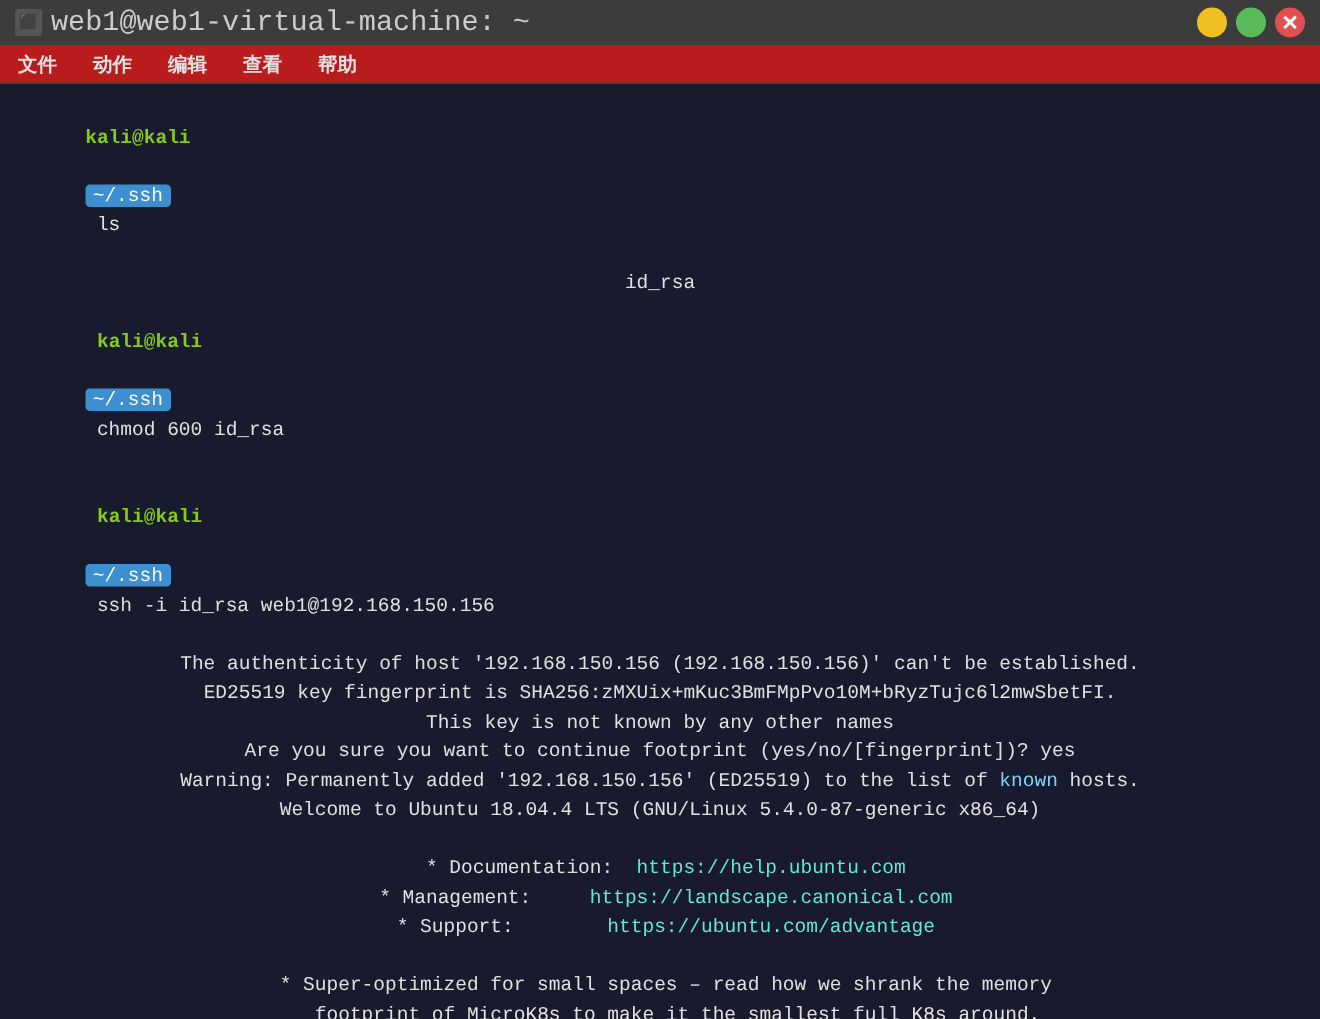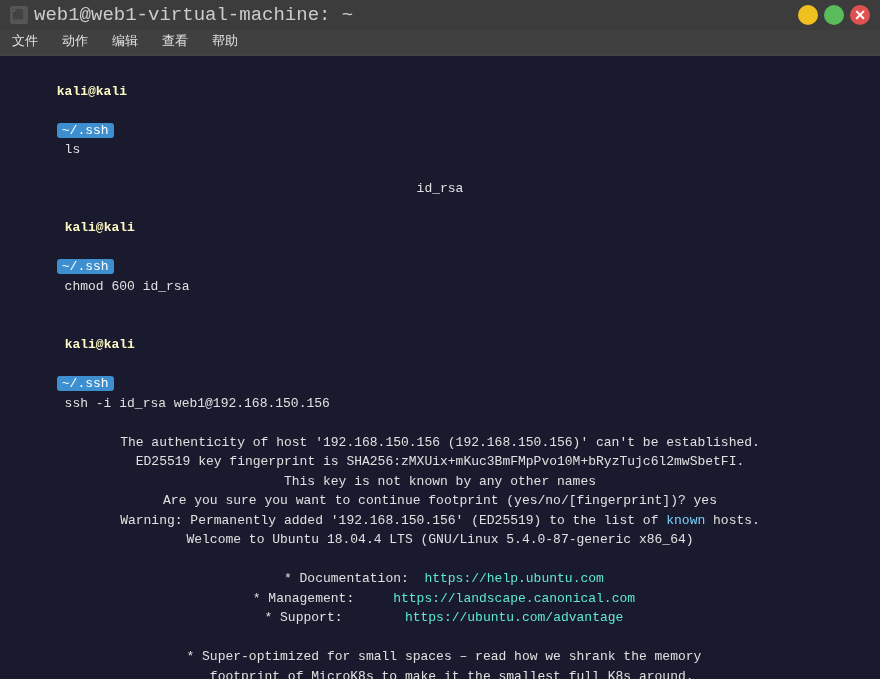--- a/index.html
+++ b/index.html
@@ -61,45 +61,47 @@
       font-size: 12px;
       display: flex;
       align-items: center;
       justify-content: center;
       color: transparent;
     }
     .btn-minimize { background: #f0c020; }
     .btn-maximize { background: #5abb5a; }
     .btn-close { background: #e05050; color: #fff; font-size: 14px; font-weight: bold; }
     .menubar {
-      background: #404040;
+      background: #b91c1c;
       height: 26px;
       display: flex;
+      align-items: center;
       padding: 0 8px;
       gap: 16px;
       flex-shrink: 0;
       border-bottom: 1px solid #444;
+      font-weight: bold;
     }
     .menubar-item {
       color: #e0e0e0;
       font-size: 13px;
       cursor: pointer;
       padding: 2px 4px;
     }
     .terminal-body {
       flex: 1;
       background: #1a1a2e;
       overflow-y: auto;
       padding: 6px 10px;
       color: #e0e0e0;
       font-size: 13px;
       line-height: 1.5;
     }
     .line { display: block; white-space: pre-wrap; word-break: break-all; }
-    .pi-user { color: #fef9c3; font-weight: bold; margin-top: 24px; }
+    .pi-user { color: #84cc16; font-weight: bold; margin-top: 24px; }
     .pi-path {
       background: #3d8fcf;
       color: #fff;
       padding: 0 5px;
       border-radius: 3px;
       margin-top: 26px;
     }
     .pi-cmd { color: #e0e0e0; }
     .text-link { color: #5eead4; }
     .output-line { color: #e0e0e0; text-align: center; }

